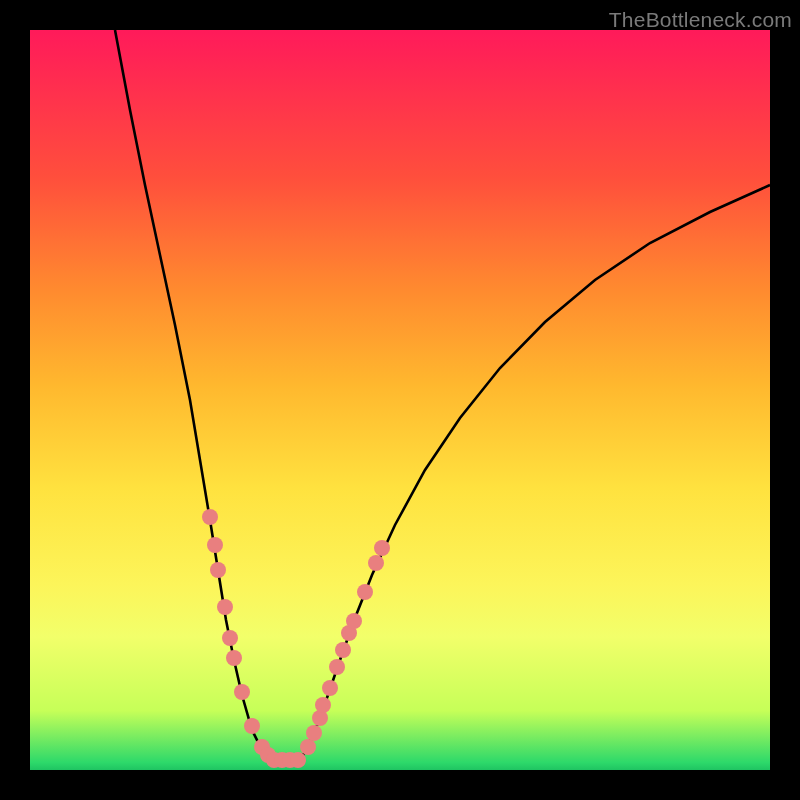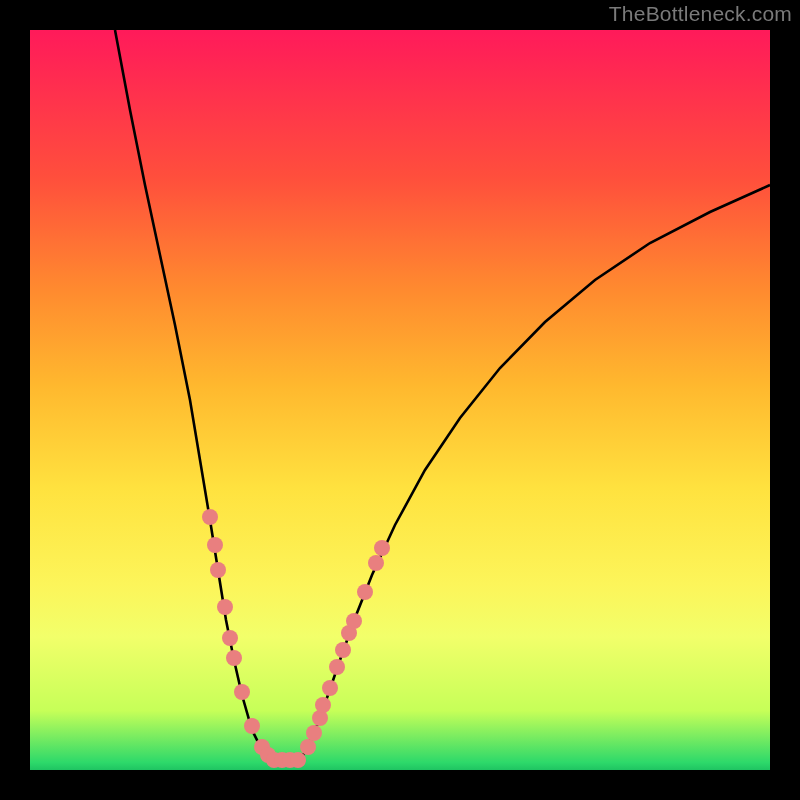--- a/index.html
+++ b/index.html
@@ -30,21 +30,21 @@
       #ffe23f 62%,
       #fcf55a 75%,
       #f2ff6a 82%,
       #c6ff58 92%,
       #2dd96a 99%,
       #1fc462 100%
     );
   }
   .watermark {
     position: absolute;
-    top: 2px;
+    top: 8px;
     right: 8px;
     color: #7a7a7a;
     font-size: 21px;
     letter-spacing: 0.2px;
     font-family: Arial, Helvetica, sans-serif;
     user-select: none;
   }
   svg {
     position: absolute;
     left: 0;

